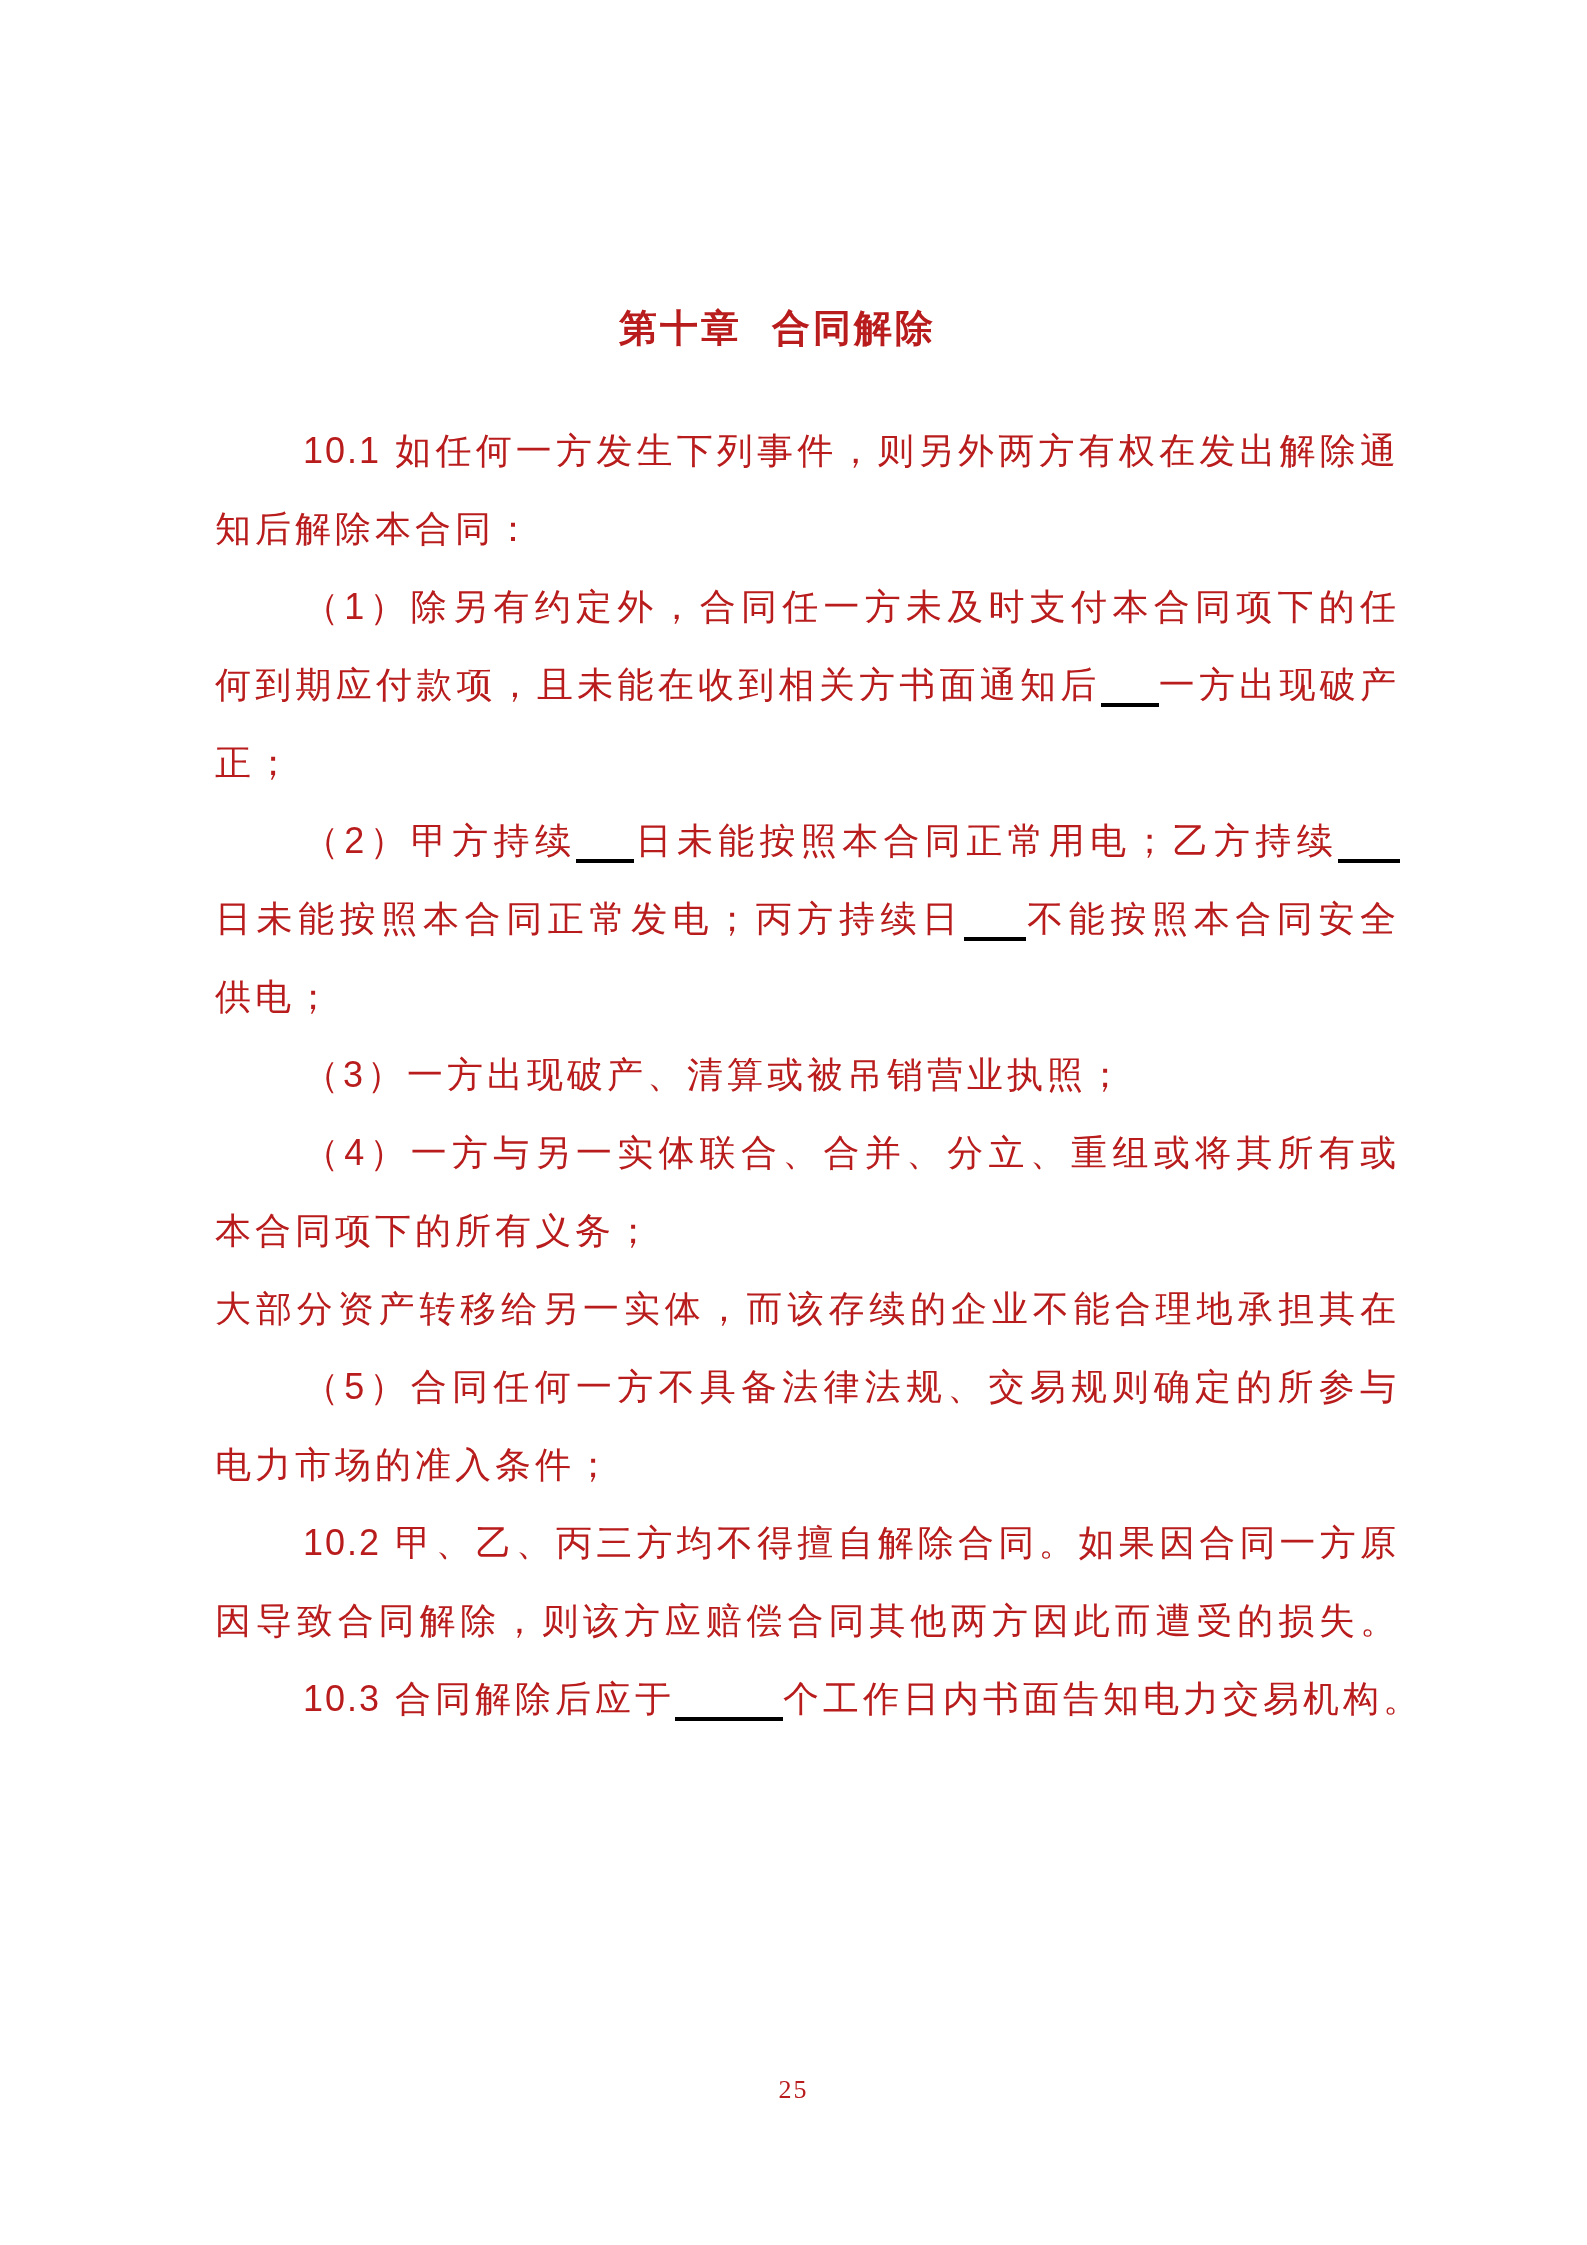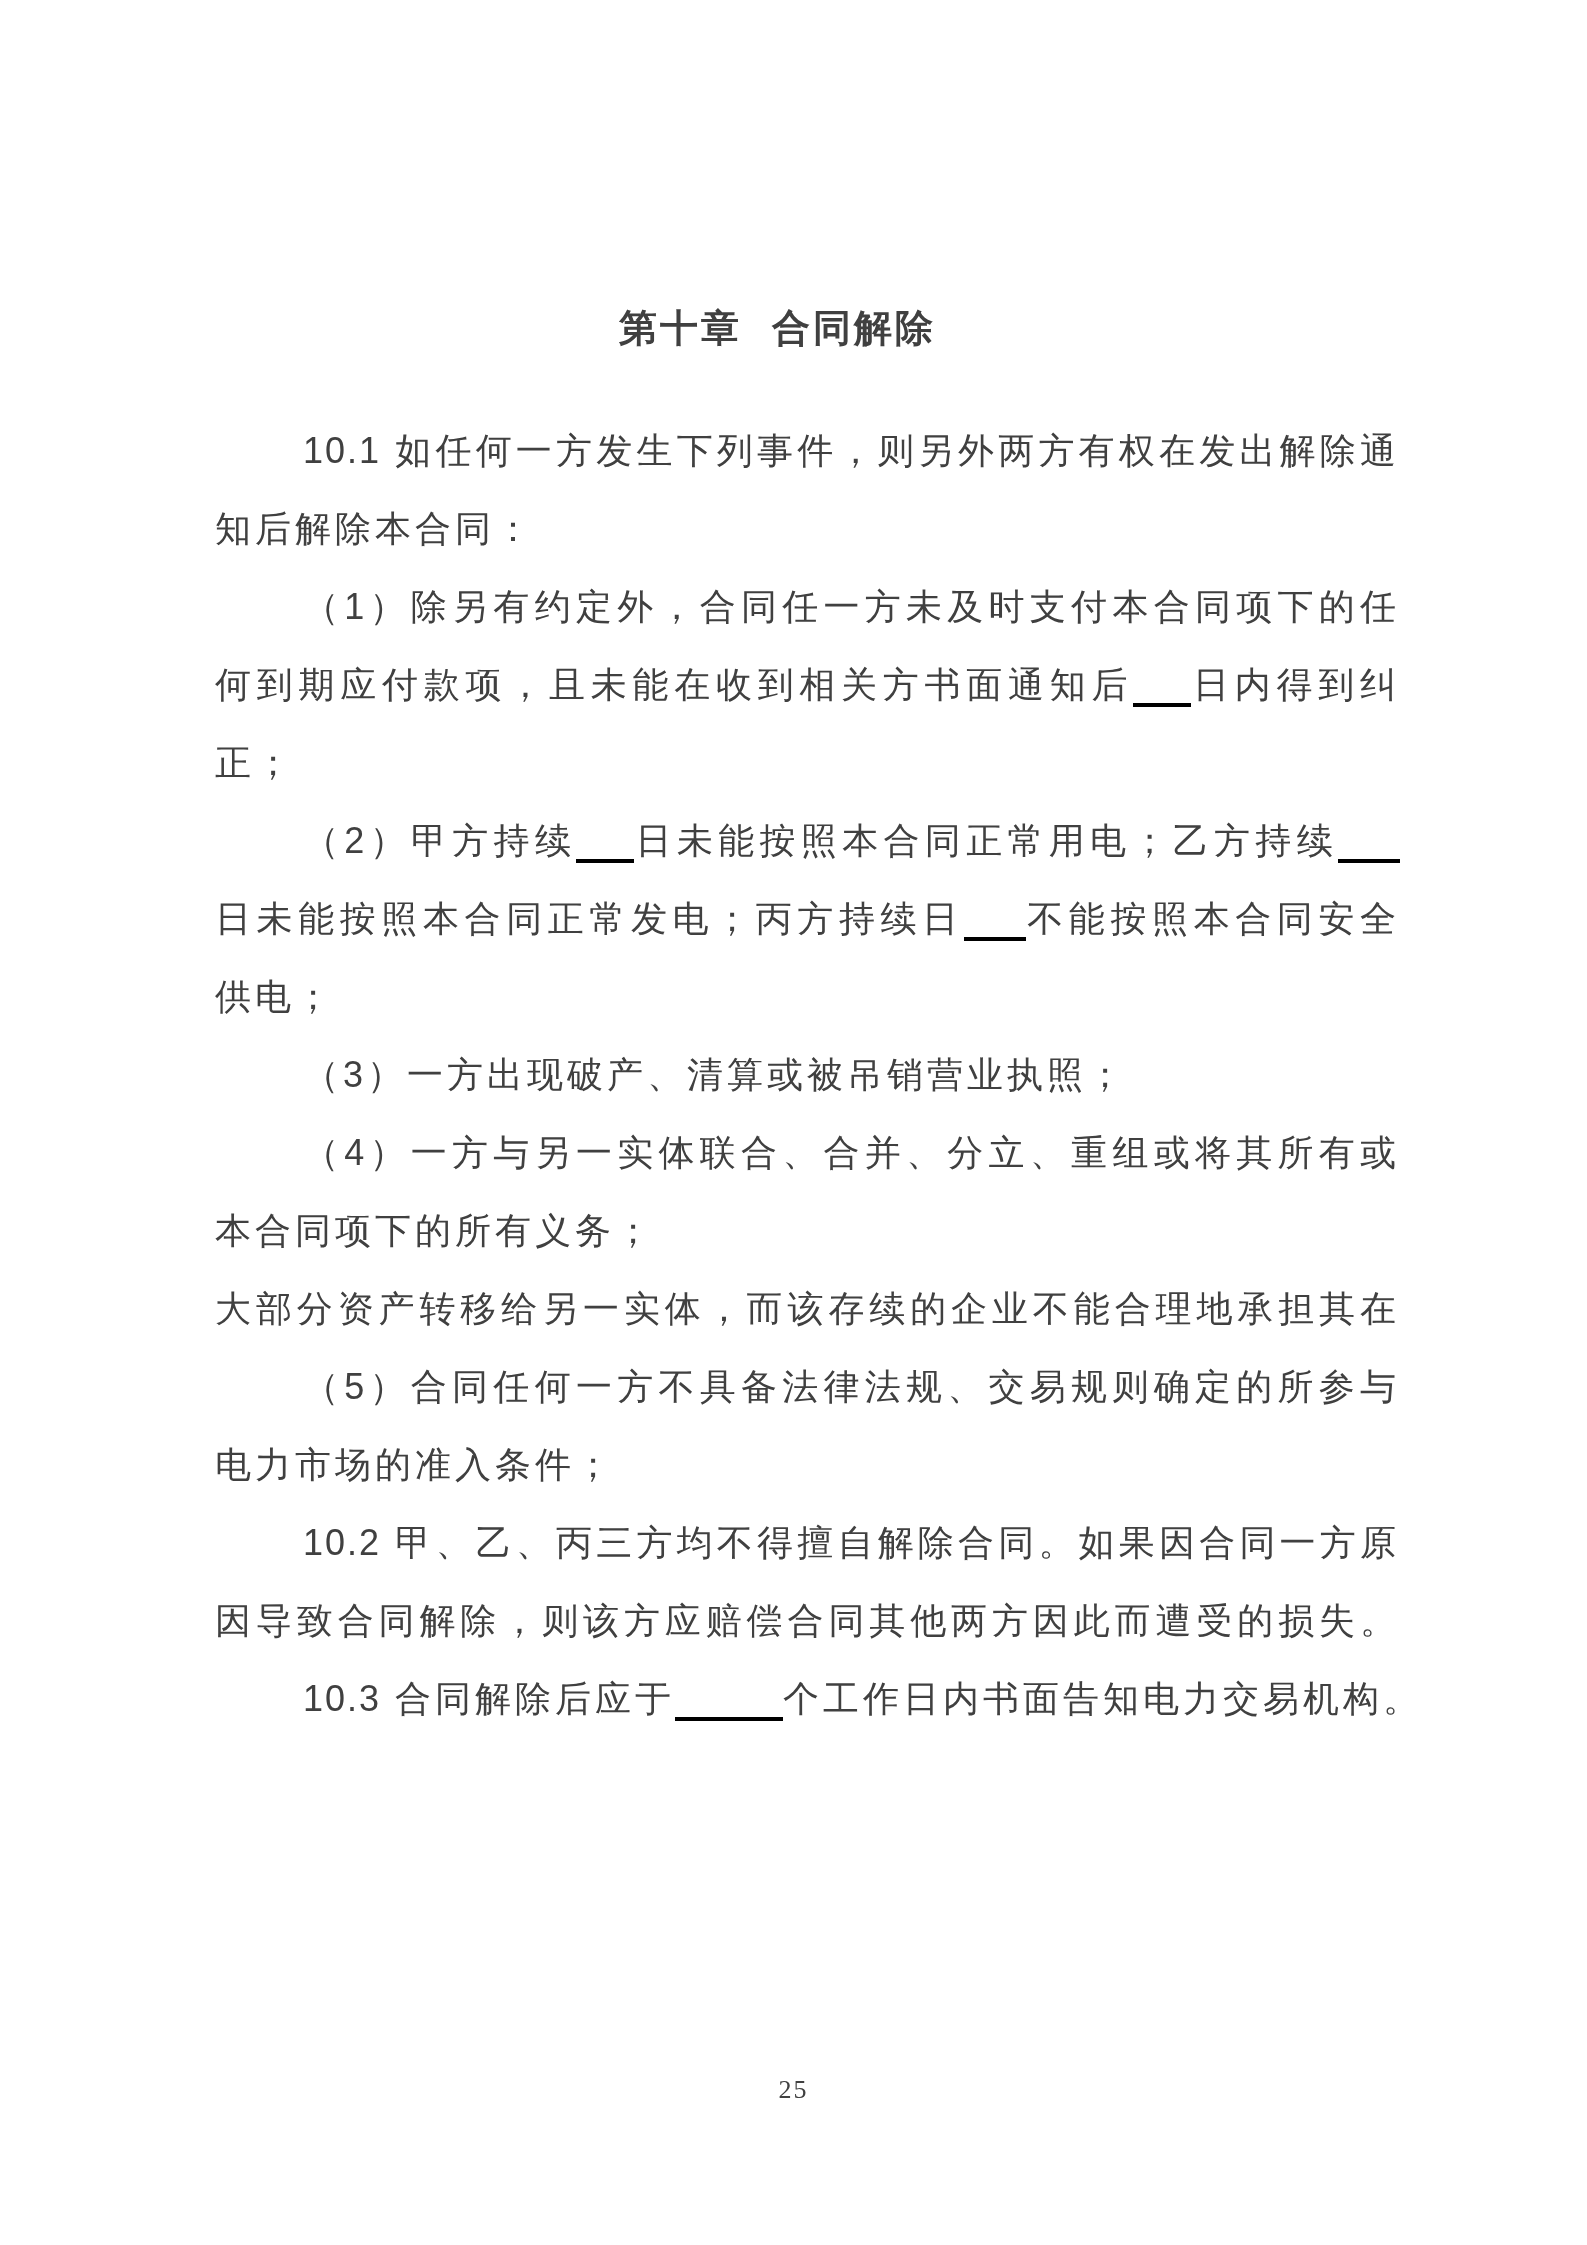--- a/index.html
+++ b/index.html
@@ -1,17 +1,17 @@
 <!DOCTYPE html>
 <html><head>
 <meta charset="utf-8">
 <style>
   html,body{margin:0;padding:0;background:#fff;}
   .page{position:relative;width:1587px;height:2245px;background:#ffffff;overflow:hidden;
-        font-family:"Liberation Sans",sans-serif;color:#404040;}
+        font-family:"Liberation Sans",sans-serif;color:#b91c1c;}
   .content{position:absolute;left:215px;top:0;width:1185px;}
   .title{margin-top:304px;line-height:48px;font-size:38px;font-weight:700;
          text-align:center;padding-right:60px;letter-spacing:3px;}
   .t-label{margin-right:30px;}
   .body-text{margin-top:60px;}
   .line{height:78px;line-height:78px;font-size:36px;letter-spacing:4px;font-weight:500;}
   .line.j{text-align:justify;text-align-last:justify;text-justify:inter-character;}
   .line.ind{text-indent:88px;}
   .line.nw{white-space:nowrap;}
   .num{font-family:Liberation Sans, sans-serif;font-weight:400;letter-spacing:2px;margin-right:14px;}
@@ -27,21 +27,21 @@
     <div class="title">
       <span class="t-label">第十章</span><span>合同解除</span>
     </div>
     <div class="body-text">
         <div>
           <div class="line j ind"><span class="num">10.1</span><span>如任何一方发生下列事件，则另外两方有权在发出解除通</span></div>
           <div class="line"><span>知后解除本合同：</span></div>
         </div>
         <div>
           <div class="line j ind"><span>（1）除另有约定外，合同任一方未及时支付本合同项下的任</span></div>
-          <div class="line j"><span>何到期应付款项，且未能在收到相关方书面通知后</span><span class="blank" style="width: 58px;"></span><span>日内得到纠</span></div>
+          <div class="line j"><span>何到期应付款项，且未能在收到相关方书面通知后</span><span class="blank" style="width: 58px;"></span><span>一方出现破产</span></div>
           <div class="line"><span>正；</span></div>
         </div>
         <div>
           <div class="line j ind"><span>（2）甲方持续</span><span class="blank" style="width: 58px;"></span><span>日未能按照本合同正常用电；乙方持续</span><span class="blank" style="width: 62px;"></span></div>
           <div class="line j"><span>日未能按照本合同正常发电；丙方持续日</span><span class="blank" style="width: 62px;"></span><span>不能按照本合同安全</span></div>
           <div class="line"><span>供电；</span></div>
         </div>
         <div>
           <div class="line ind"><span>（3）一方出现破产、清算或被吊销营业执照；</span></div>
         </div>

